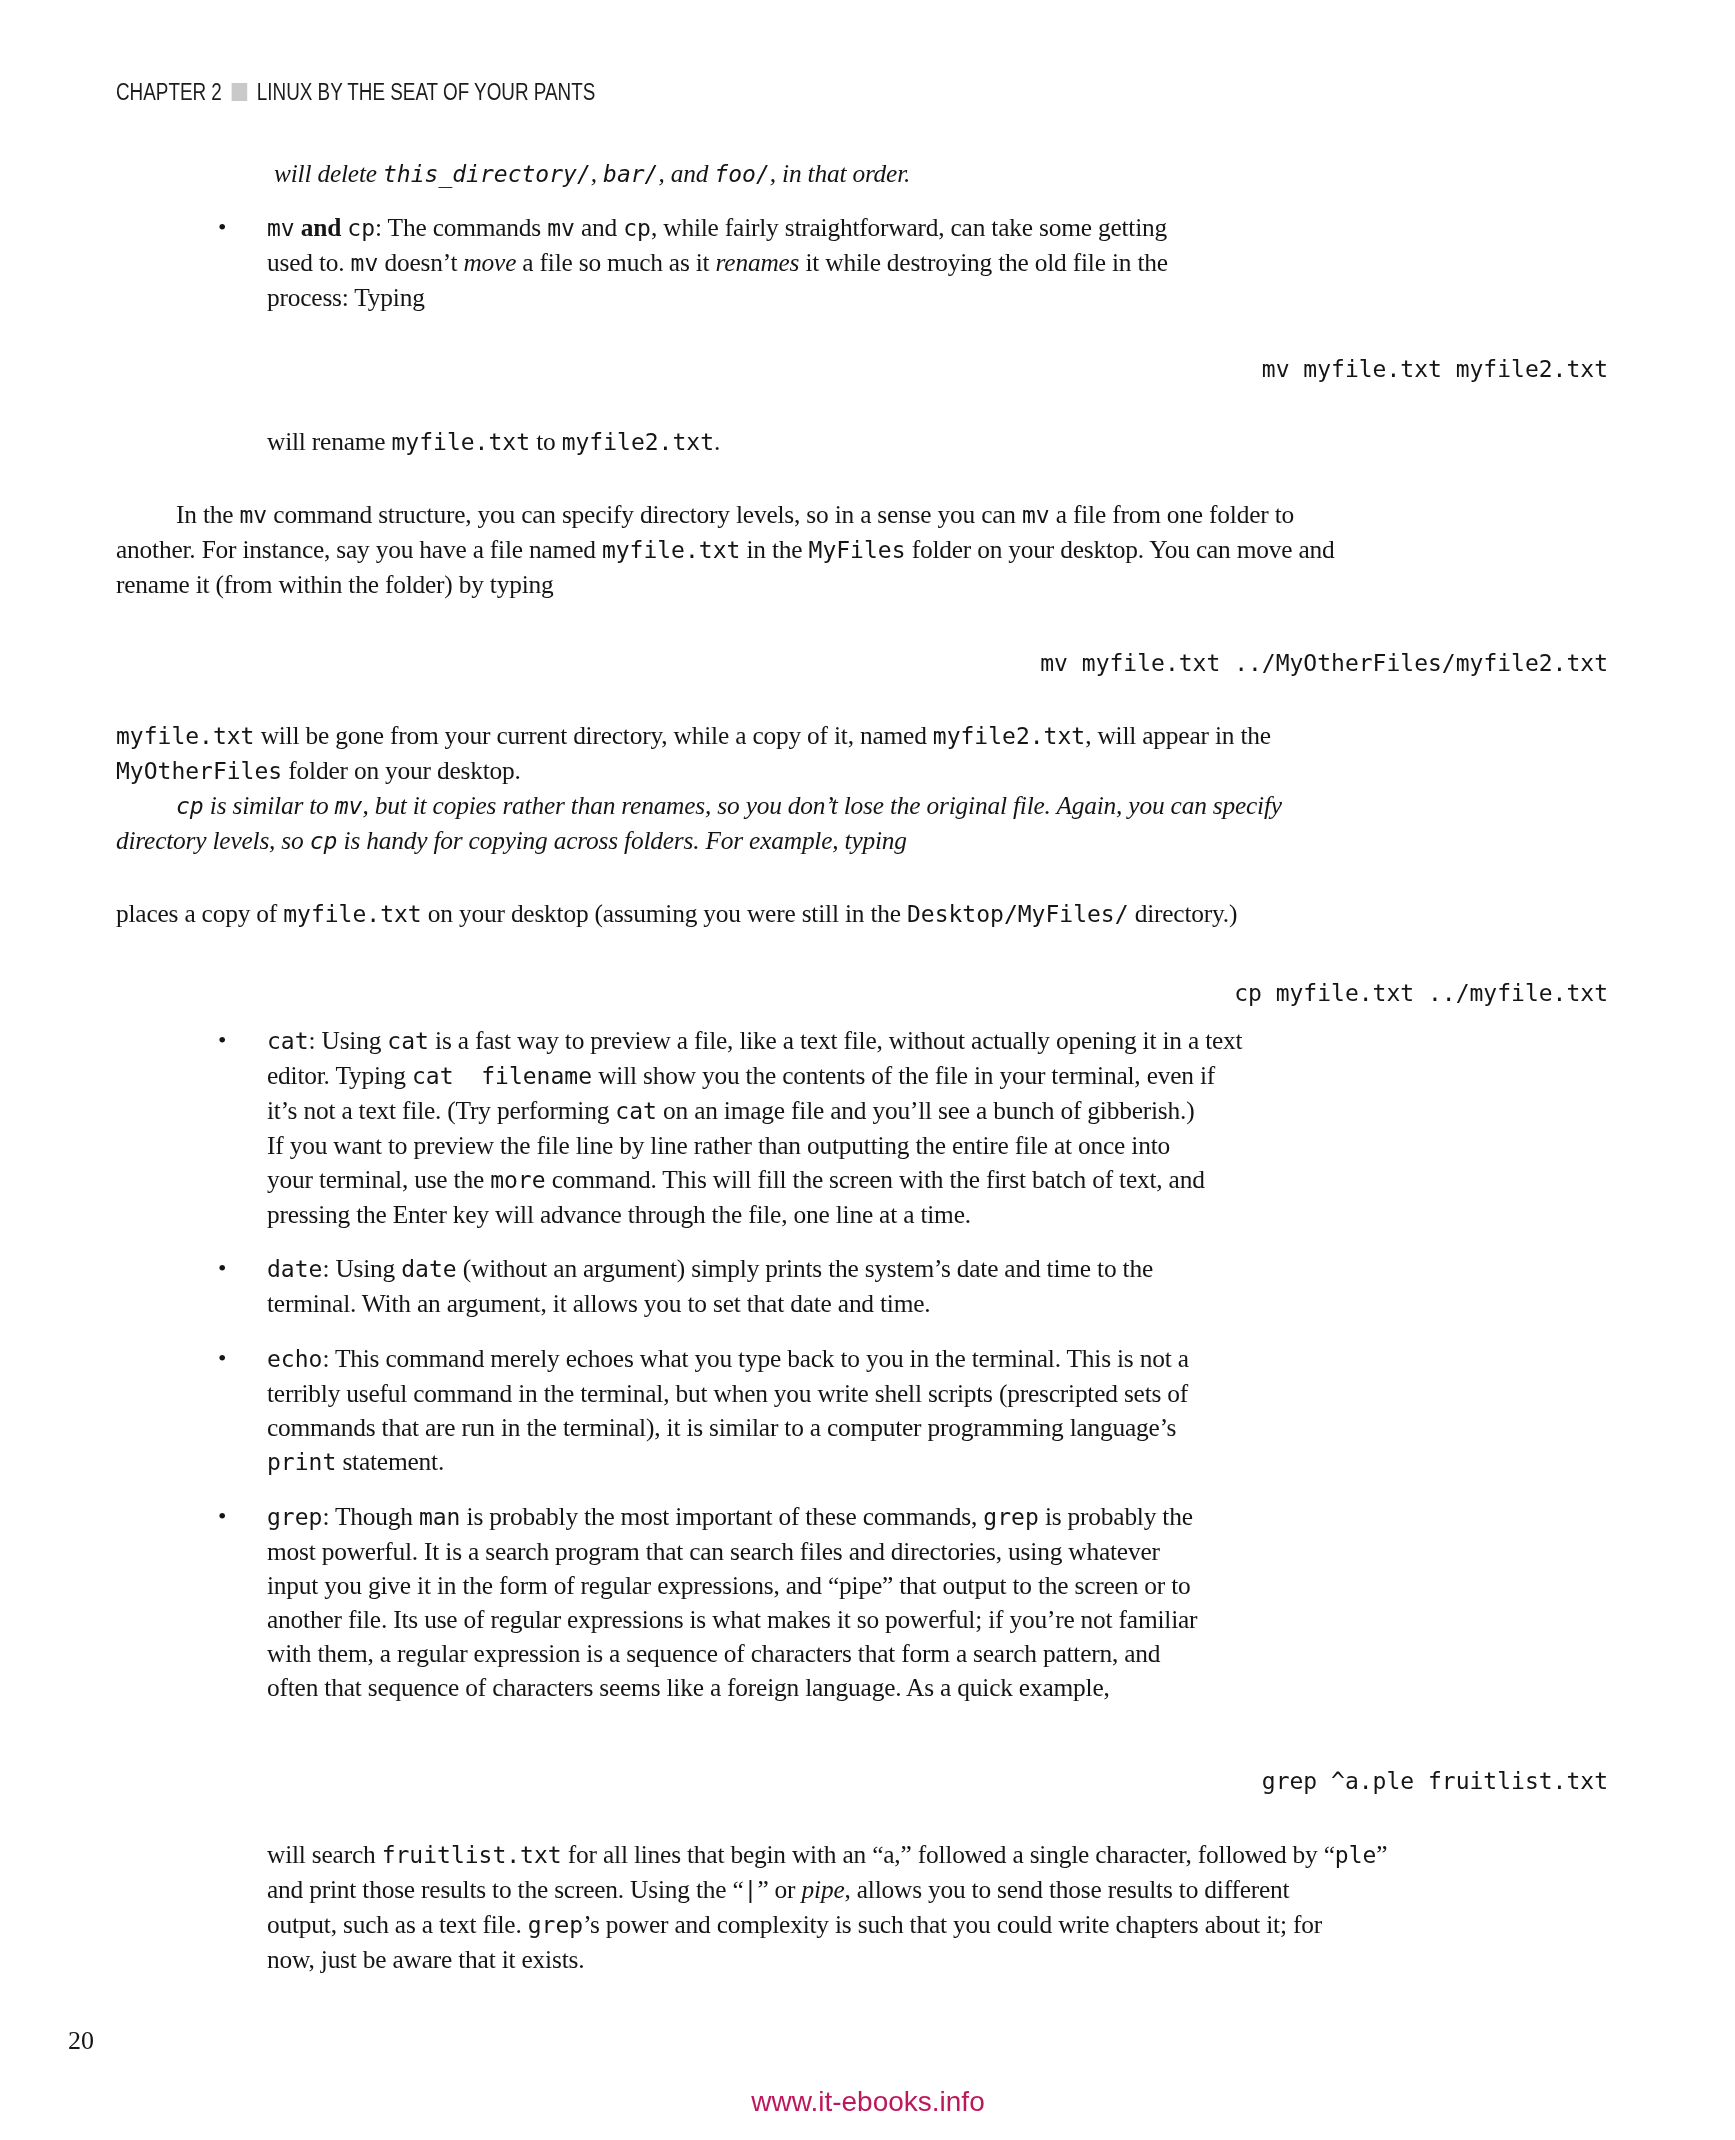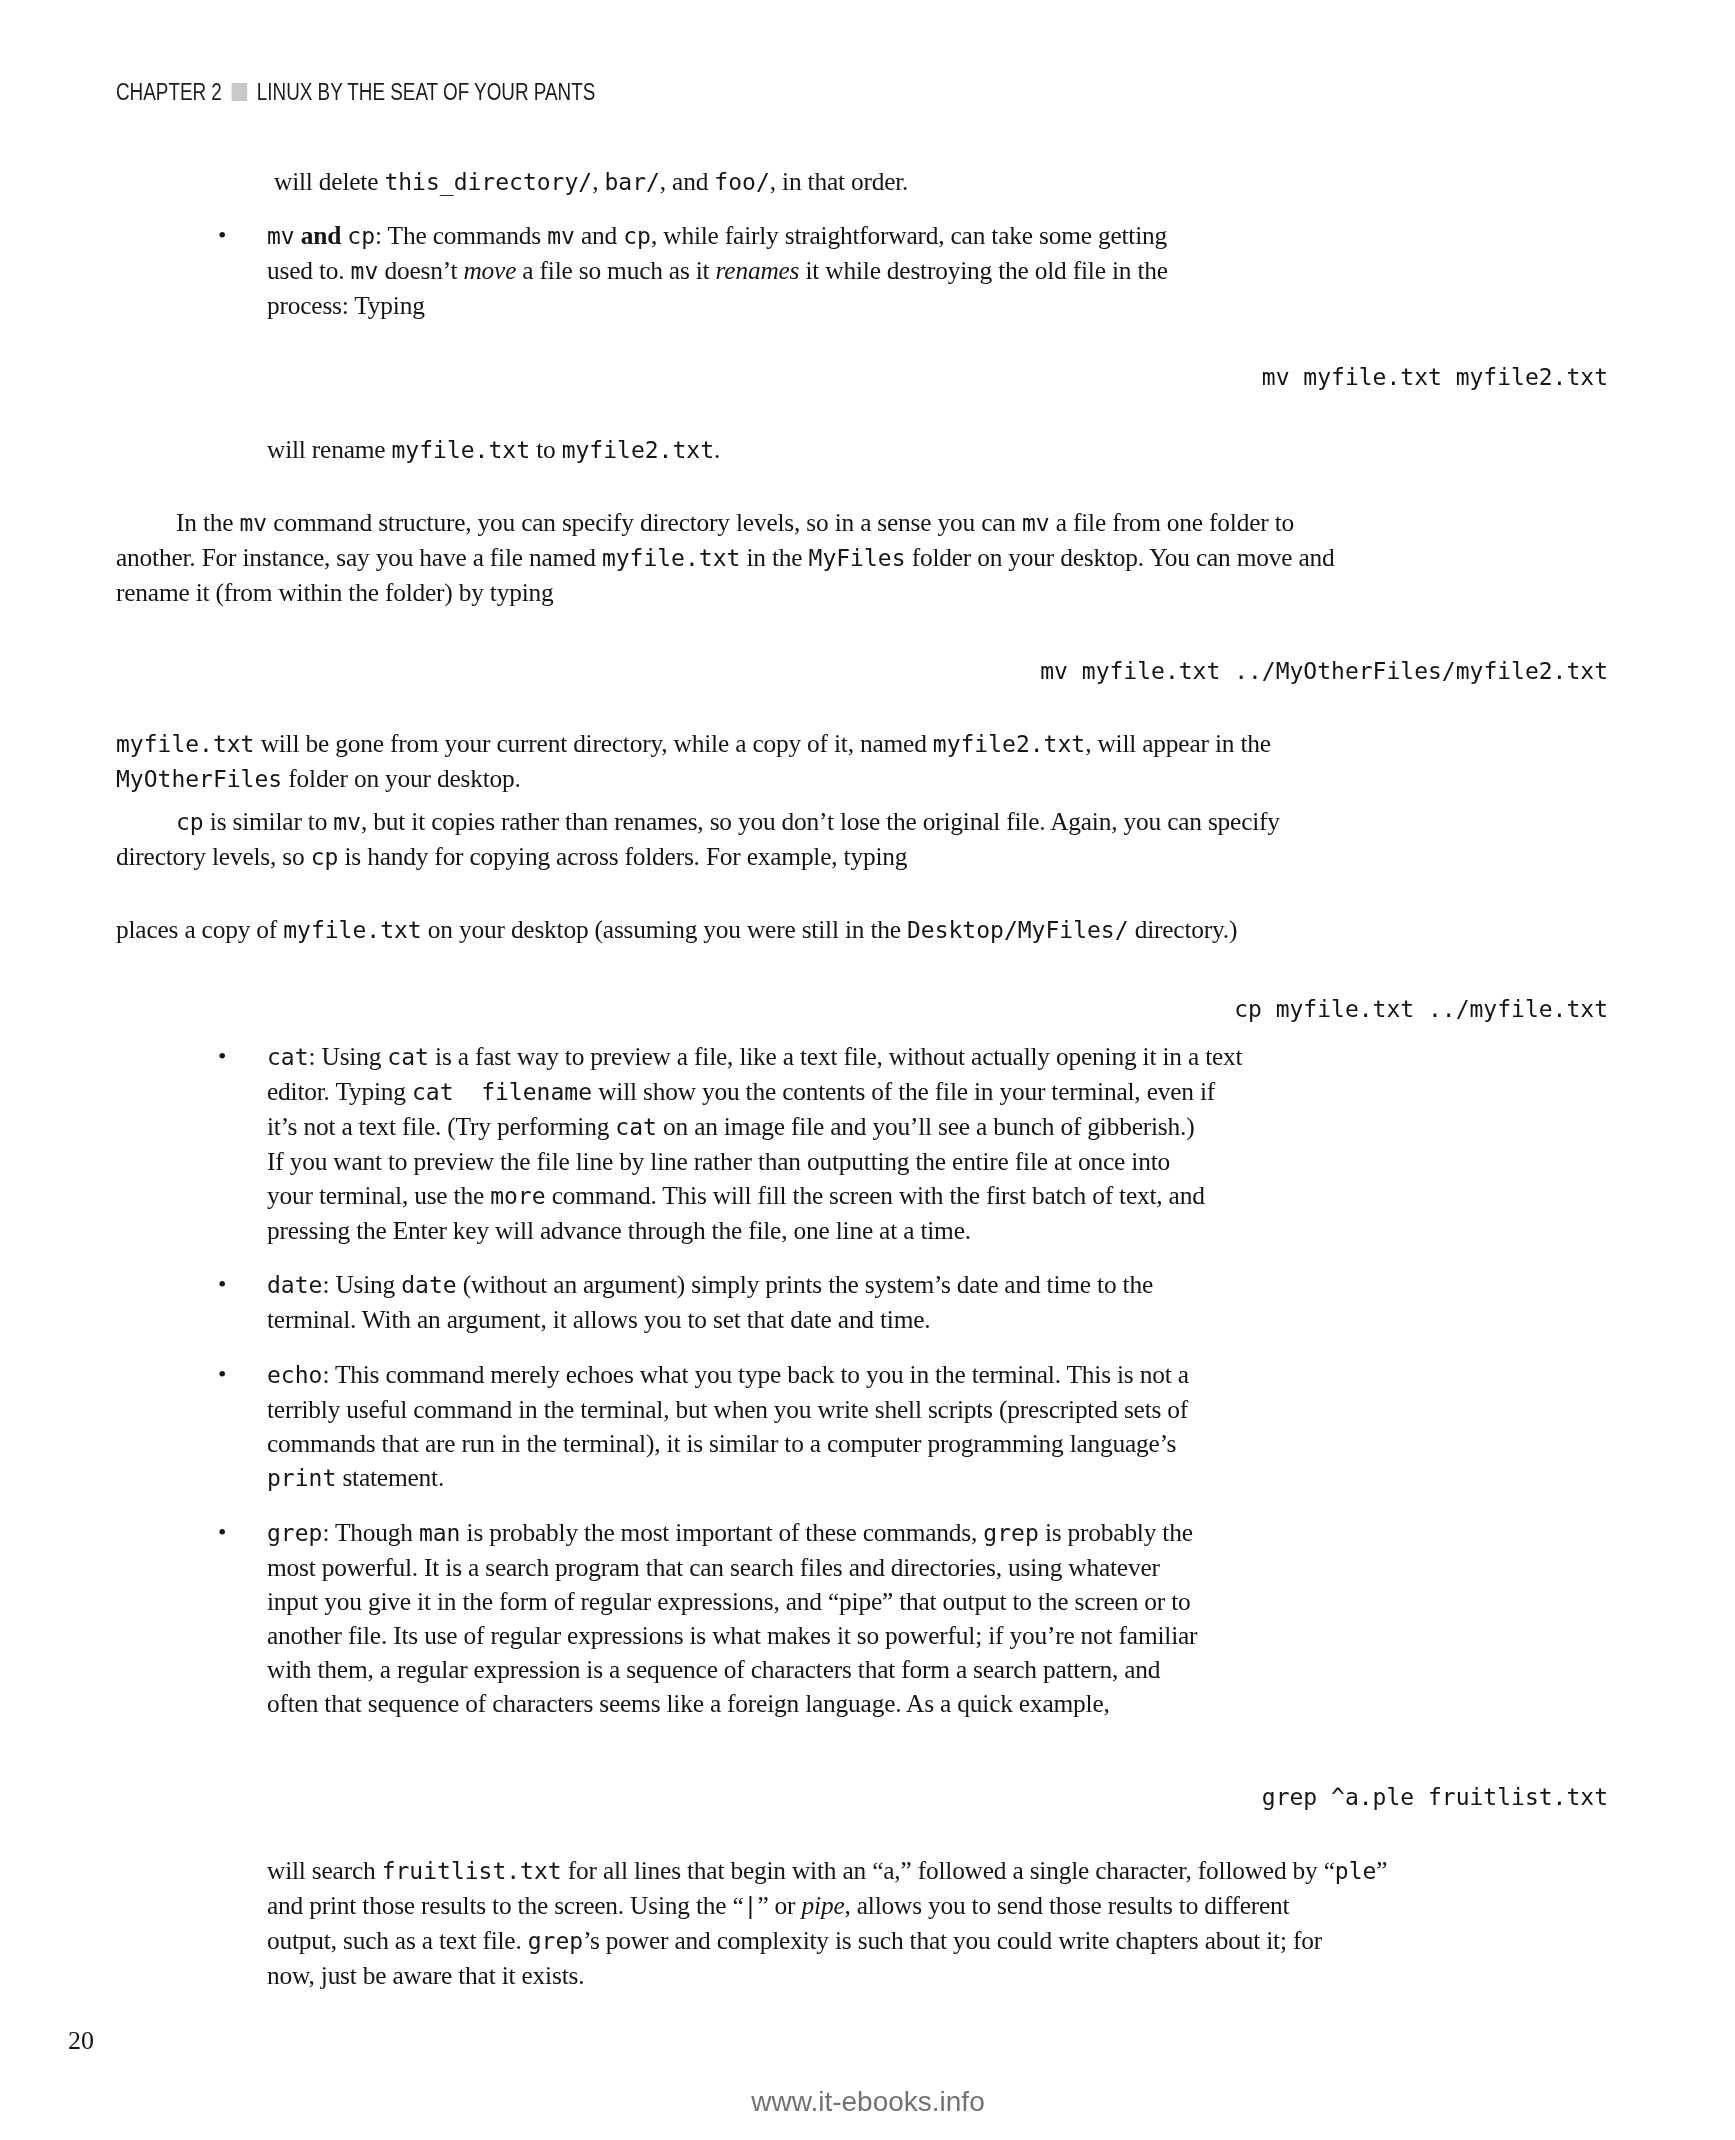--- a/index.html
+++ b/index.html
@@ -45,21 +45,21 @@
   .at-cont{padding-left:158px;}
   .indent1{text-indent:60px;}
   .bullet{position:relative;padding-left:151px;}
   .bullet .dot{
     position:absolute;left:102px;top:0;
     font-size:24px;line-height:34px;
   }
   
   .m22{margin-top:18.6px;} .m45{margin-top:38px;} .m53{margin-top:45px;}
   .m16{margin-top:13.6px;} .m24{margin-top:20.3px;} .m48{margin-top:60px;}
-  .m46{margin-top:39px;} .m0{margin-top:8px;}
+  .m46{margin-top:39px;} .m0{margin-top:0;font-style:italic;}
   
   .pagenum{
     position:absolute;left:68px;top:2024px;
     font-size:26px;line-height:34px;
   }
   .footlink{
     position:absolute;left:0;top:2085px;width:1736px;
     text-align:center;
     font-family:"Liberation Sans", sans-serif;
     font-size:28px;line-height:34px;
@@ -120,14 +120,14 @@
     <span><span class="seg-m">grep</span><span class="seg-r">: Though </span><span class="seg-m">man</span><span class="seg-r"> is probably the most important of these commands, </span><span class="seg-m">grep</span><span class="seg-r"> is probably the</span><br><span class="seg-r">most powerful. It is a search program that can search files and directories, using whatever</span><br><span class="seg-r">input you give it in the form of regular expressions, and “pipe” that output to the screen or to</span><br><span class="seg-r">another file. Its use of regular expressions is what makes it so powerful; if you’re not familiar</span><br><span class="seg-r">with them, a regular expression is a sequence of characters that form a search pattern, and</span><br><span class="seg-r">often that sequence of characters seems like a foreign language. As a quick example,</span></span>
   </div>
 
   <div class="block codeblock at-bullet m48">grep ^a.ple fruitlist.txt</div>
 
   <div class="block at-bullet m46"><span class="seg-r">will search </span><span class="seg-m">fruitlist.txt</span><span class="seg-r"> for all lines that begin with an “a,” followed a single character, followed by “</span><span class="seg-m">ple</span><span class="seg-r">”</span><br><span class="seg-r">and print those results to the screen. Using the “</span><span class="seg-m">|</span><span class="seg-r">” or </span><span class="seg-i">pipe</span><span class="seg-r">, allows you to send those results to different</span><br><span class="seg-r">output, such as a text file. </span><span class="seg-m">grep</span><span class="seg-r">’s power and complexity is such that you could write chapters about it; for</span><br><span class="seg-r">now, just be aware that it exists.</span></div>
 
 </div>
 
 <div class="pagenum">20</div>
-<a href="#" class="footlink" style="color: #737373;">www.it-ebooks.info</a>
+<a href="#" class="footlink" style="color: #be185d;">www.it-ebooks.info</a>
 
 
 </body></html>

